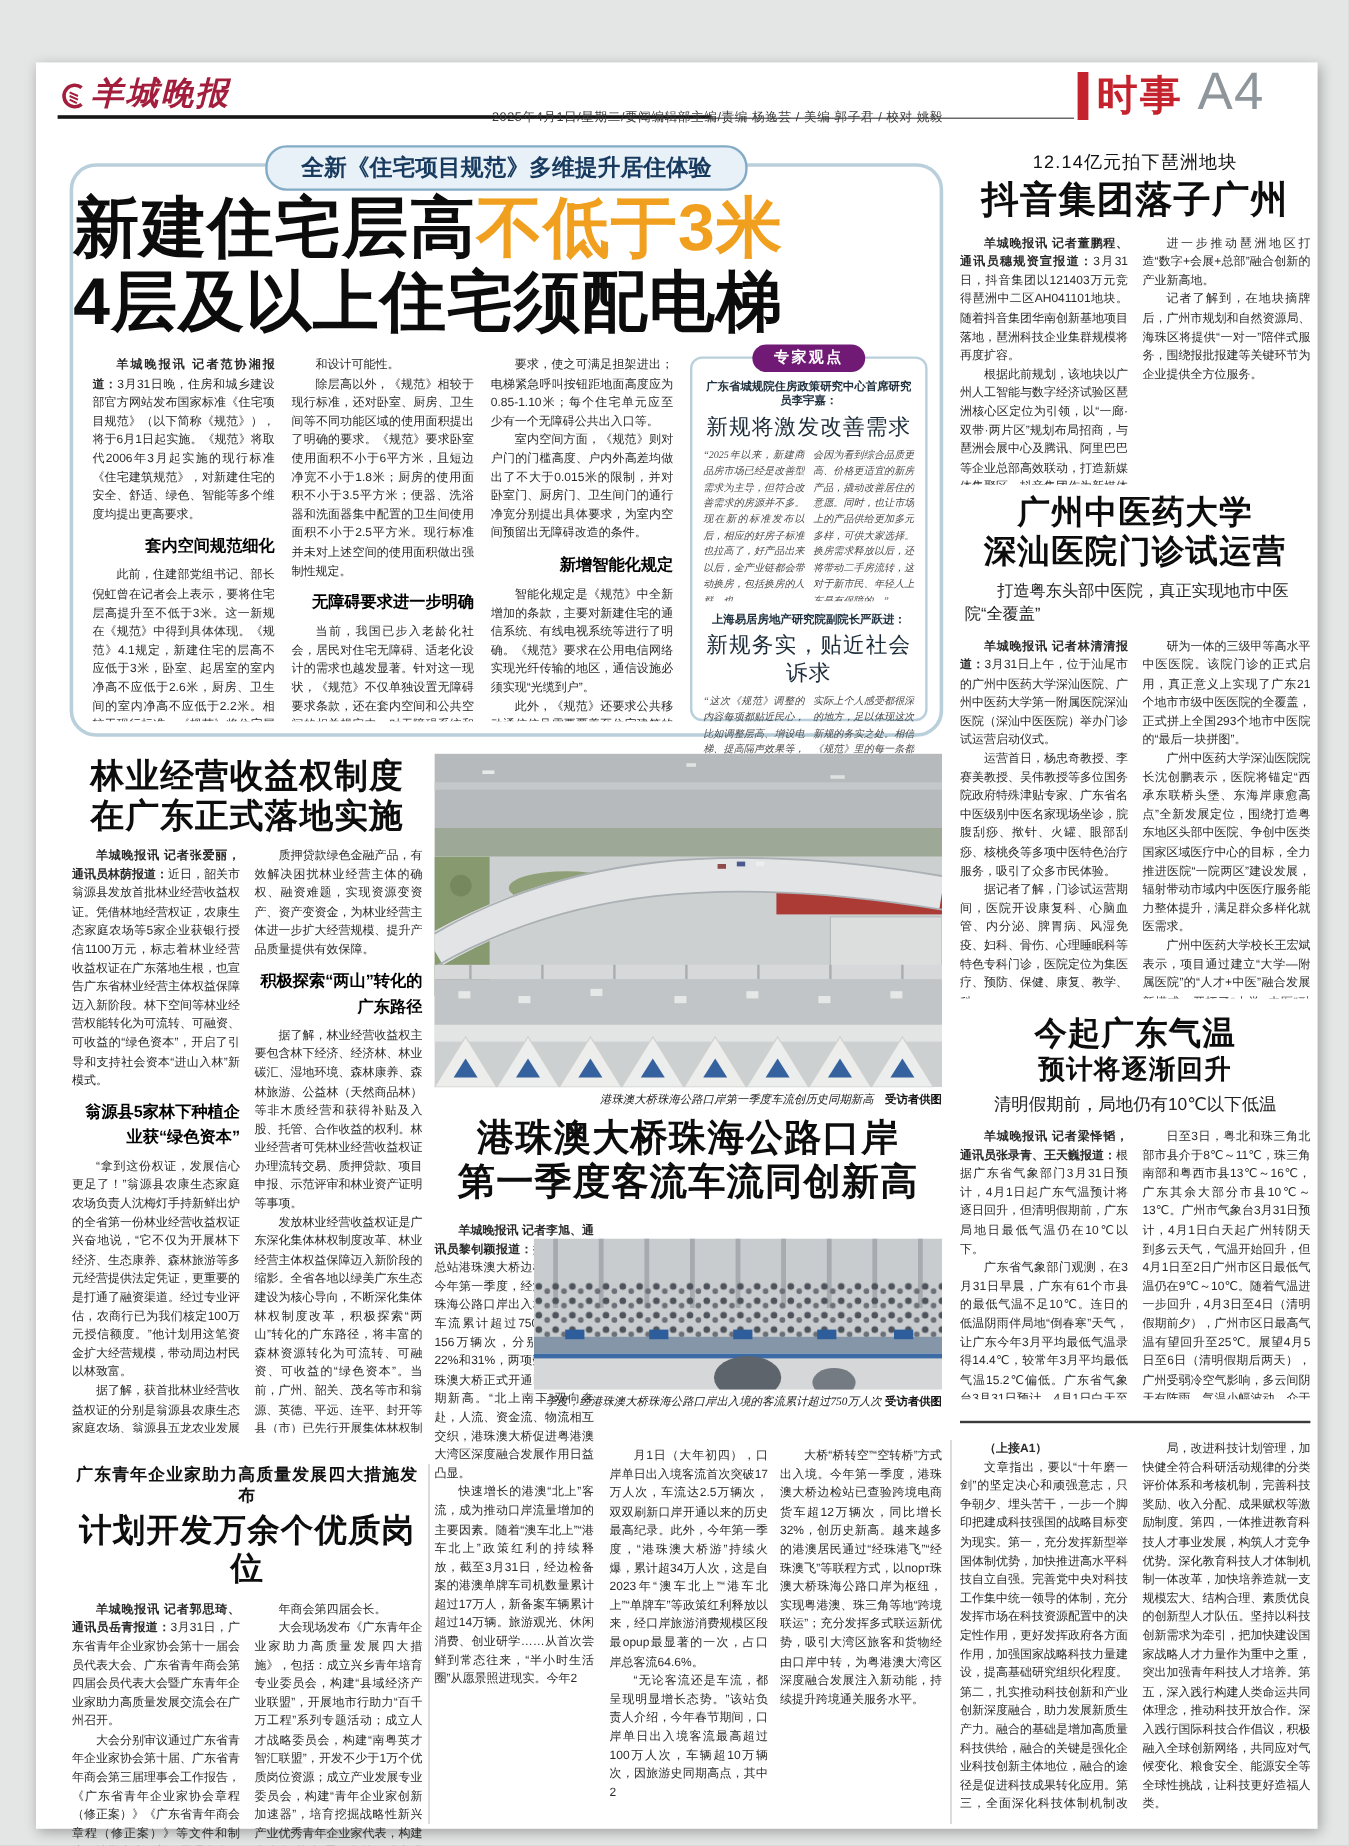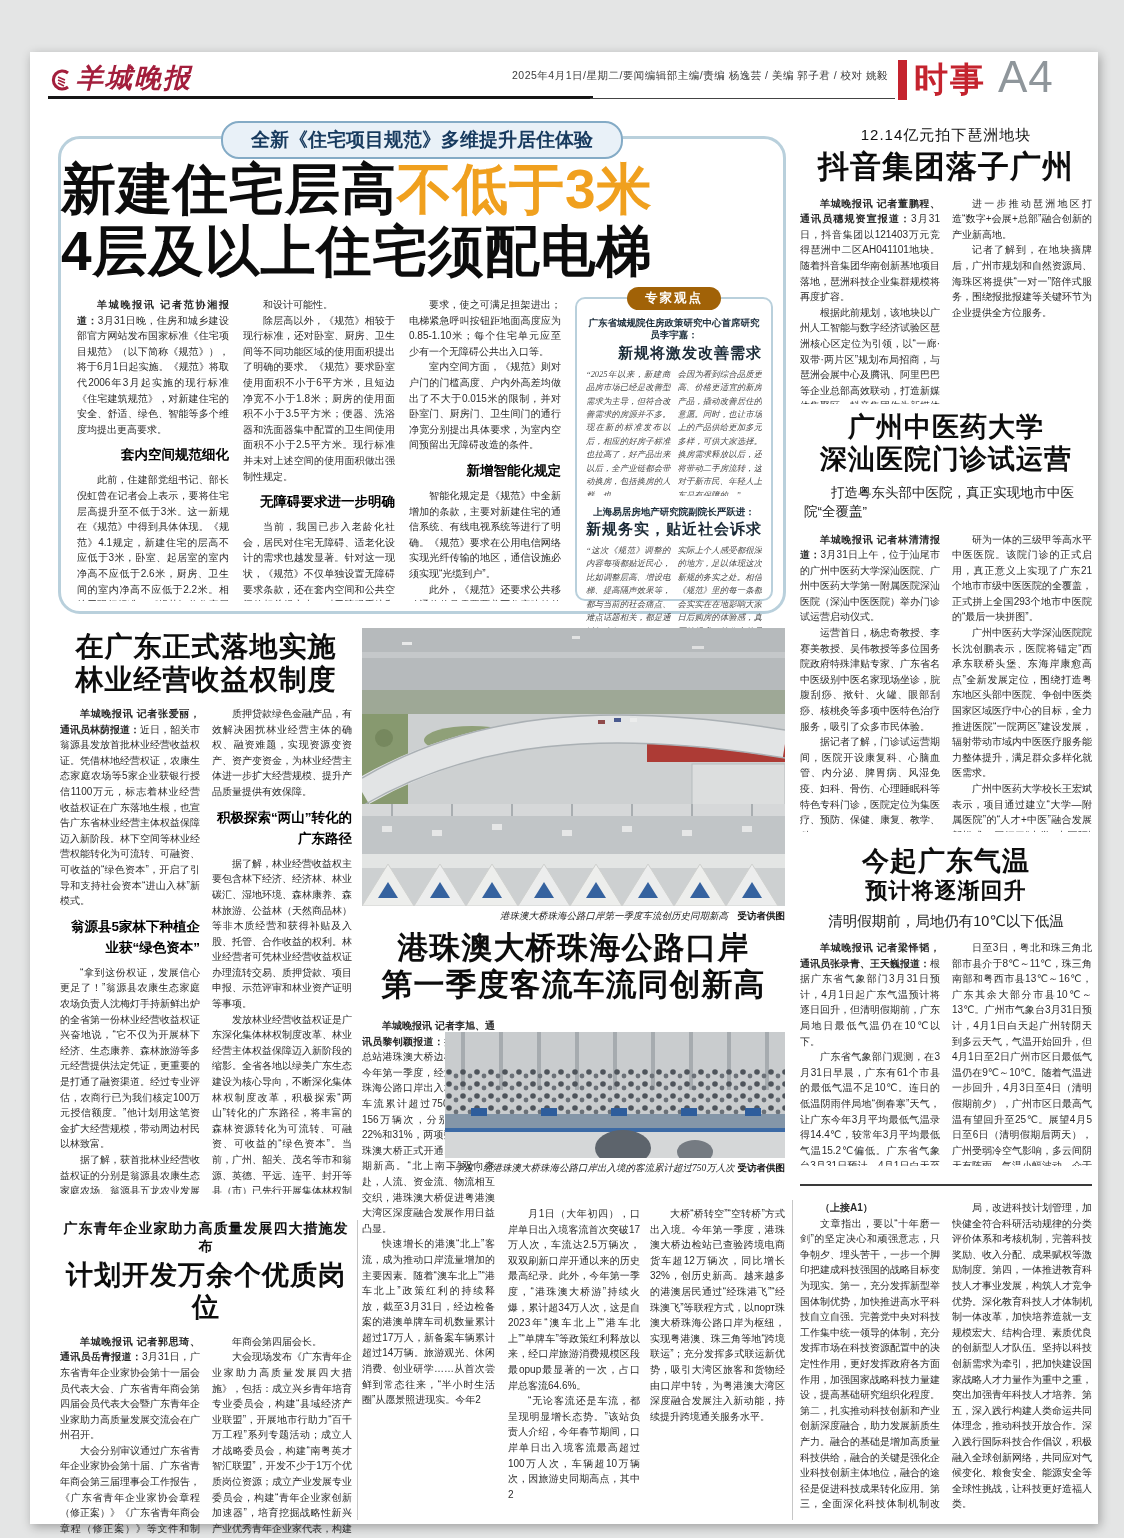--- a/index.html
+++ b/index.html
@@ -7,44 +7,44 @@
 body{font-family:"Liberation Sans","DejaVu Sans",sans-serif}
 .canvas{position:relative;width:1124px;height:1538px;background:#e4e5e5;overflow:hidden}
 .page{position:absolute;left:30px;top:52px;width:1068px;height:1472px;background:#ffffff;box-shadow:2px 3px 10px rgba(0,0,0,.3)}
 .abs{position:absolute}
 
 
 .logo{left:20px;top:8px;font-size:27px;font-weight:bold;font-style:italic;color:#a31e3c;font-family:"Liberation Serif","DejaVu Serif",serif;letter-spacing:2px}
 .logo-mark{display:inline-block;vertical-align:-4px;margin-right:4px}
 .rule-thick{left:18px;top:44px;width:545px;height:3px;background:#161616}
 .rule-thin{left:560px;top:46px;width:305px;height:1px;background:#444}
-.dateline{left:380px;top:17px;width:478px;font-size:10.5px;color:#3a3a3a;text-align:right;letter-spacing:.5px}
+.dateline{left:380px;top:39px;width:478px;font-size:10.5px;color:#3a3a3a;text-align:left;letter-spacing:.5px}
 .section-bar{left:868px;top:8px;width:9px;height:40px;background:#c4232e}
 .section-title{left:884px;top:5px;font-size:34px;font-weight:900;color:#c4232e;letter-spacing:2px}
 .page-no{left:968px;top:0px;font-size:44px;color:#8f969b;font-weight:400;letter-spacing:1px}
 
 
 .feature{left:28px;top:84px;width:728px;height:478px;border:3px solid #b9d0dc;border-radius:22px}
 .kicker-pill{position:absolute;left:50%;top:-18px;transform:translateX(-50%);background:#e9f1f8;border:2px solid #84abc6;border-radius:18px;padding:4px 28px;font-size:19px;font-weight:bold;color:#173a5e;white-space:nowrap}
 .f-headline{position:absolute;left:0;top:20px;width:100%;text-align:left;font-weight:900;color:#0c0c0c;line-height:1.12;letter-spacing:1px}
 .f-headline .l1,.f-headline .l2{font-size:55px;display:block}
 .f-headline .hl-orange{color:#f0a01e}
 .f-cols{position:absolute;left:16px;top:158px;width:696px;height:304px;display:flex;gap:14px}
 .fcol{width:152px;height:304px}
 .col{text-align:justify;font-size:10px;line-height:1.56;color:#2b2b2b;overflow:hidden}
 .blk{text-indent:2em}
 .blk.h{text-indent:0;text-align:right;font-weight:bold;font-size:13.5px;margin:7px 0;color:#000}
 .by{font-weight:bold}
 
 
 .expert{position:relative;width:198px;height:304px;border:2px solid #b9d0dc;border-radius:10px;padding:18px 9px 6px 9px}
-.expert-pill{position:absolute;left:50%;top:-12px;transform:translateX(-50%);background:#a16207;color:#fff;border-radius:13px;padding:3px 18px;font-size:12.5px;font-weight:bold;white-space:nowrap;letter-spacing:2px}
+.expert-pill{position:absolute;left:50%;top:-12px;transform:translateX(-50%);background:#701a75;color:#fff;border-radius:13px;padding:3px 18px;font-size:12.5px;font-weight:bold;white-space:nowrap;letter-spacing:2px}
 .exp{margin-bottom:10px}
 .exp-intro{font-size:9.5px;font-weight:bold;color:#20313f;text-align:center;line-height:1.3}
-.exp-head{font-size:15px;font-weight:700;color:#1c2b38;text-align:right;margin:2px 0 5px 0;letter-spacing:1px}
+.exp-head{font-size:18px;font-weight:400;color:#1c2b38;text-align:center;margin:2px 0 5px 0;letter-spacing:1px}
 .exp-cols{display:flex;gap:7px}
 .exp-col{width:86px;height:128px;overflow:hidden;font-size:8.4px;line-height:1.6;color:#4a4a4a;text-align:justify;font-style:italic;font-family:"Liberation Serif","DejaVu Serif",serif}
 .exp:last-child .exp-col{height:118px}
 
 
 .a-kicker{font-size:15px;color:#111;text-align:center;letter-spacing:1px}
 .a-headline{font-weight:900;color:#0d0d0d;text-align:center;letter-spacing:1px;line-height:1.18}
 .a-subhead{font-size:13.5px;color:#222;line-height:1.4}
 .cols2{display:flex;gap:12px}
 .c140{width:140px;overflow:hidden}
@@ -200,22 +200,22 @@
           </div>
         <div class="c140 col" style="height:312px">
 
         <div class="blk cont"><span>局，改进科技计划管理，加快健全符合科研活动规律的分类评价体系和考核机制，完善科技奖励、收入分配、成果赋权等激励制度。第四，一体推进教育科技人才事业发展，构筑人才竞争优势。深化教育科技人才体制机制一体改革，加快培养造就一支规模宏大、结构合理、素质优良的创新型人才队伍。坚持以科技创新需求为牵引，把加快建设国家战略人才力量作为重中之重，突出加强青年科技人才培养。第五，深入践行构建人类命运共同体理念，推动科技开放合作。深入践行国际科技合作倡议，积极融入全球创新网络，共同应对气候变化、粮食安全、能源安全等全球性挑战，让科技更好造福人类。</span></div>
             <div class="blk p"></div>
           </div>
       </div>
     </div>
 
     <div class="abs" style="left:30px;top:578px;width:292px">
+      <div class="a-headline" style="font-size:28px">林业经营收益权制度</div>
       <div class="a-headline" style="font-size:28px">在广东正式落地实施</div>
-      <div class="a-headline" style="font-size:28px">林业经营收益权制度</div>
       <div class="cols2" style="margin-top:10px">
         <div class="c140 col" style="height:488px">
 
         <div class="blk lead"><span class="by">羊城晚报讯 记者张爱丽，通讯员林荫报道：</span><span>近日，韶关市翁源县发放首批林业经营收益权证。凭借林地经营权证，农康生态家庭农场等5家企业获银行授信1100万元，标志着林业经营收益权证在广东落地生根，也宣告广东省林业经营主体权益保障迈入新阶段。林下空间等林业经营权能转化为可流转、可融资、可收益的“绿色资本”，开启了引导和支持社会资本“进山入林”新模式。</span></div>
             <div class="blk h"><span>翁源县5家林下种植企业获“绿色资本”</span></div>
             <div class="blk p"><span>“拿到这份权证，发展信心更足了！”翁源县农康生态家庭农场负责人沈梅灯手持新鲜出炉的全省第一份林业经营收益权证兴奋地说，“它不仅为开展林下经济、生态康养、森林旅游等多元经营提供法定凭证，更重要的是打通了融资渠道。经过专业评估，农商行已为我们核定100万元授信额度。”他计划用这笔资金扩大经营规模，带动周边村民以林致富。</span></div>
             <div class="blk p"><span>据了解，获首批林业经营收益权证的分别是翁源县农康生态家庭农场、翁源县五龙农业发展有限公司、翁源县东森农林专业合作社、翁源县富夫家庭农场和翁源县胜龙名茶生产基地5家经营灵芝、茶叶等林下种植的企业。凭借着林地经营权证，翁源县农村商业银行为这5家企业发放贷款授信共计1100万元。</span></div>
           </div>
         <div class="c140 col" style="height:488px">
 

